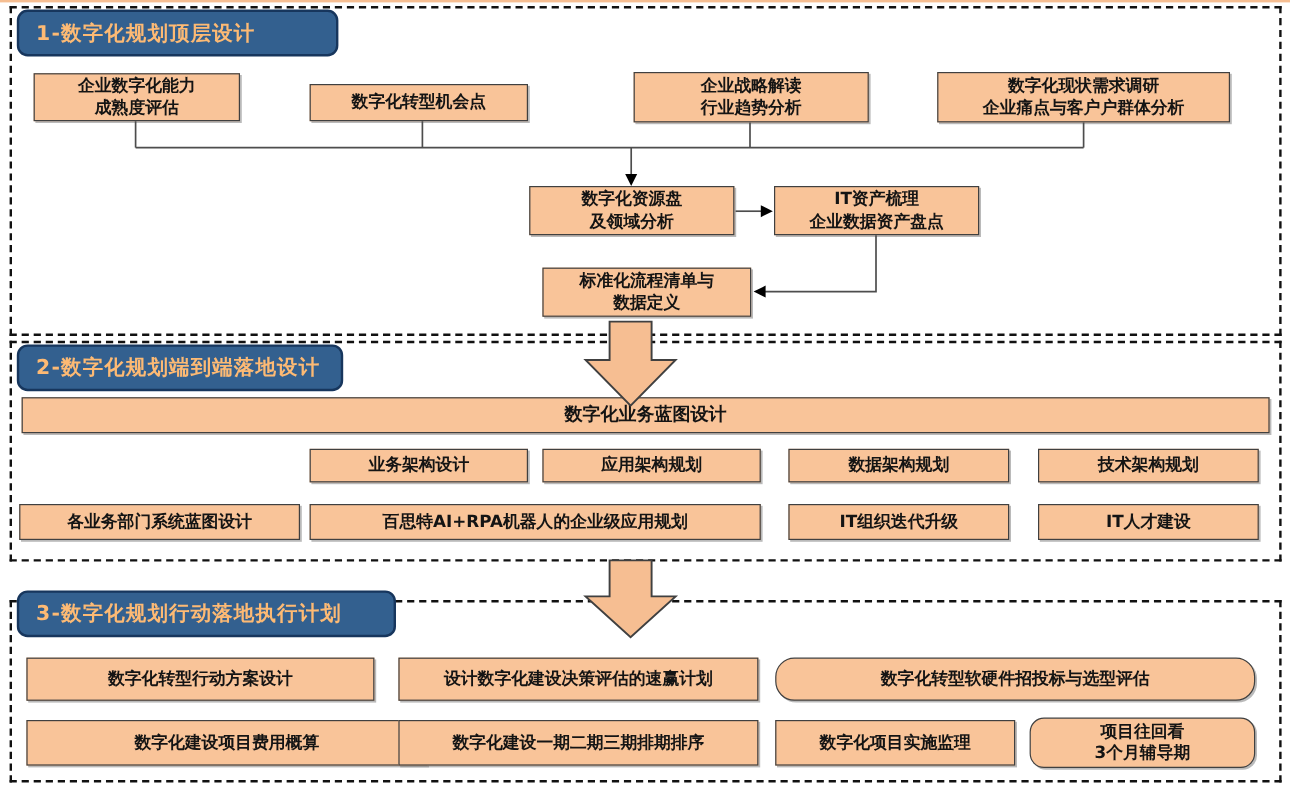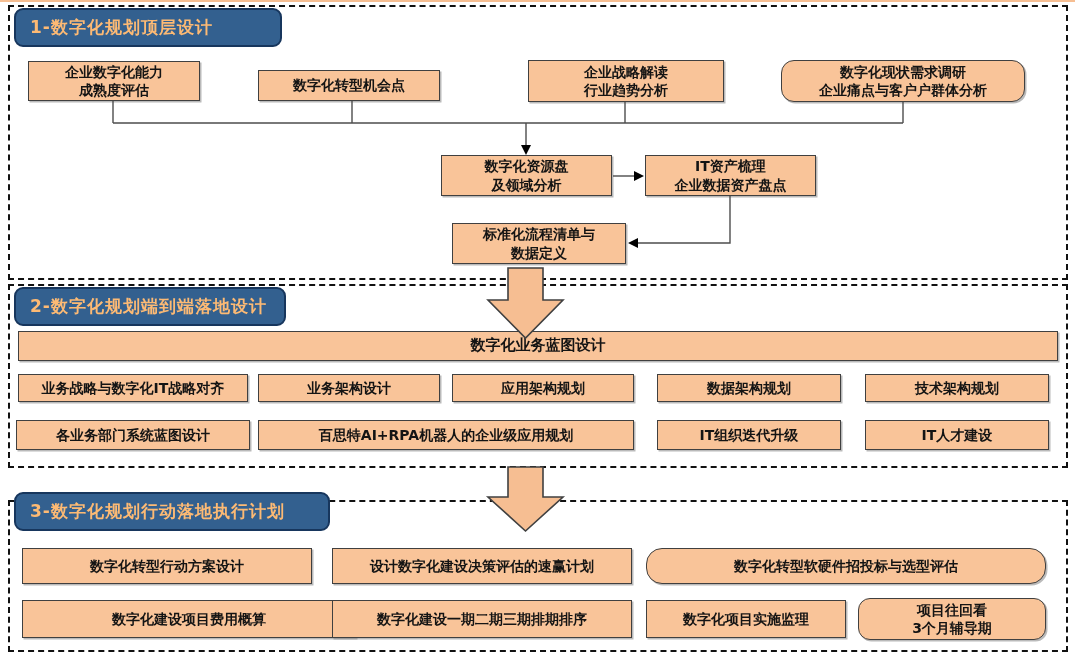--- a/index.html
+++ b/index.html
@@ -30,38 +30,37 @@
   <div class="sect" style="left:8px;top:5px;width:1056px;height:271px;"></div>
   <div class="hdr" style="left:14px;top:8px;width:268px;height:39px;">
     <span>1-数字化规划顶层设计</span>
   </div>
 
   <div class="obox" style="left:28px;top:61px;width:172px;height:40px;">企业数字化能力
 成熟度评估</div>
   <div class="obox" style="left:258px;top:70px;width:182px;height:31px;">数字化转型机会点</div>
   <div class="obox" style="left:528px;top:60px;width:196px;height:42px;">企业战略解读
 行业趋势分析</div>
-  <div class="obox" style="left:781px;top:60px;width:244px;height:42px;border-radius:13px;">数字化现状需求调研
+  <div class="obox" style="left:781px;top:60px;width:244px;height:42px;">数字化现状需求调研
 企业痛点与客户户群体分析</div>
 
   <div class="obox" style="left:441px;top:155px;width:171px;height:41px;">数字化资源盘
 及领域分析</div>
   <div class="obox" style="left:645px;top:155px;width:171px;height:41px;">IT资产梳理
 企业数据资产盘点</div>
   <div class="obox" style="left:452px;top:223px;width:174px;height:41px;">标准化流程清单与
 数据定义</div>
 
   <div class="sect" style="left:8px;top:284px;width:1056px;height:180px;"></div>
   <div class="hdr" style="left:14px;top:287px;width:272px;height:39px;">
     <span>2-数字化规划端到端落地设计</span>
   </div>
 
   <div class="obox banner" style="left:18px;top:331px;width:1040px;height:30px;">数字化业务蓝图设计</div>
 
-  <div class="obox" style="left:18px;top:374px;width:230px;height:28px;">业务战略与数字化IT战略对齐</div>
   <div class="obox" style="left:258px;top:374px;width:182px;height:28px;">业务架构设计</div>
   <div class="obox" style="left:452px;top:374px;width:182px;height:28px;">应用架构规划</div>
   <div class="obox" style="left:657px;top:374px;width:184px;height:28px;">数据架构规划</div>
   <div class="obox" style="left:865px;top:374px;width:184px;height:28px;">技术架构规划</div>
 
   <div class="obox" style="left:16px;top:420px;width:234px;height:30px;">各业务部门系统蓝图设计</div>
   <div class="obox" style="left:258px;top:420px;width:376px;height:30px;">百思特AI+RPA机器人的企业级应用规划</div>
   <div class="obox" style="left:657px;top:420px;width:184px;height:30px;">IT组织迭代升级</div>
   <div class="obox" style="left:865px;top:420px;width:184px;height:30px;text-align:right;">IT人才建设</div>
 

